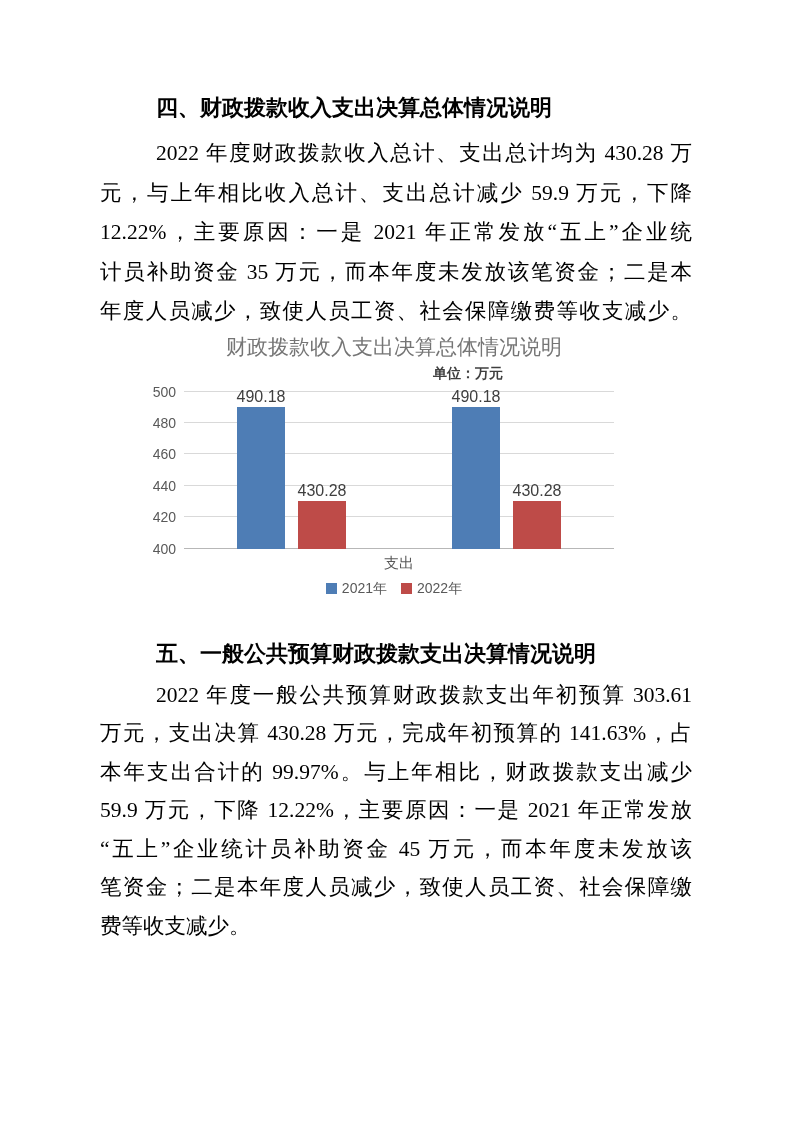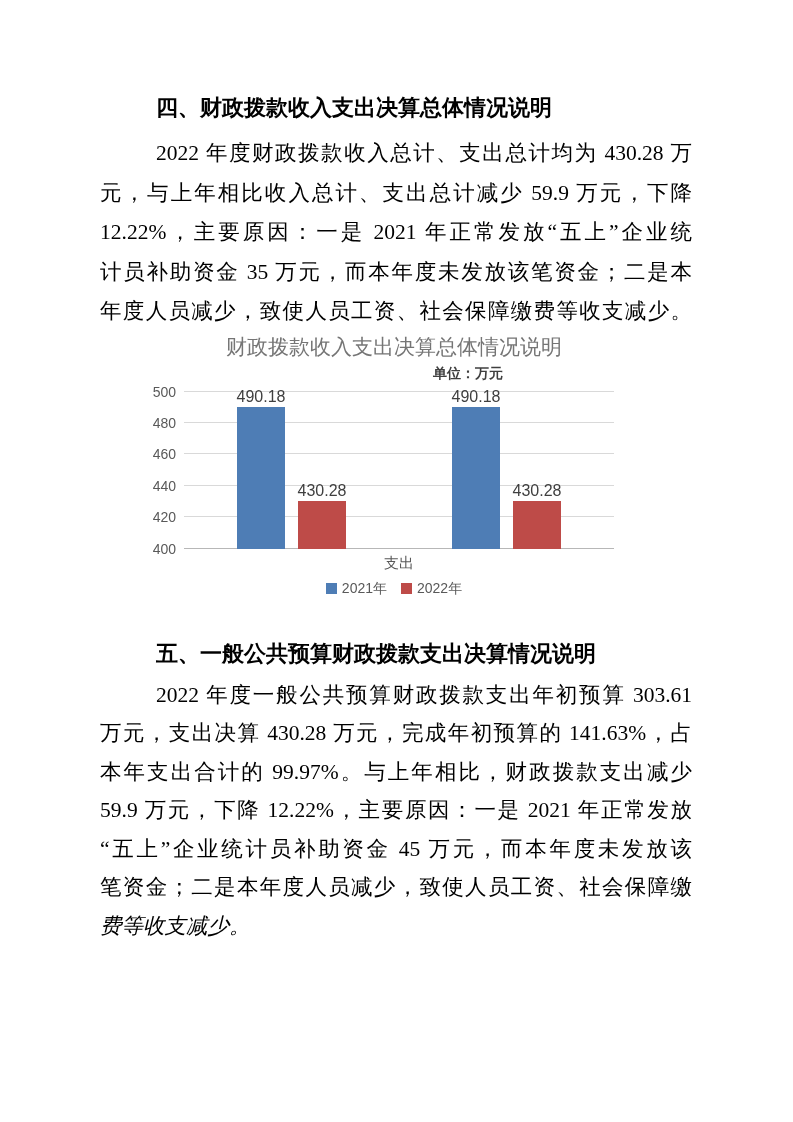--- a/index.html
+++ b/index.html
@@ -32,21 +32,21 @@
   .para.p5 { margin-top: 6px; }
   .line {
     font-size: 21.5px;
     line-height: 39.5px;
     text-align: justify;
     text-align-last: justify;
     white-space: normal;
   }
   .para.p5 .line { line-height: 38.5px; }
   .line.indent { text-indent: 56px; }
-  .line.lastline { text-align-last: left; font-style: italic; }
+  .line.lastline { text-align-last: left; }
 
   
   .chart {
     position: relative;
     width: 500px;
     height: 272px;
     margin: 2px 0 0 44px;
     font-family: "Liberation Sans", sans-serif;
   }
   .chart-title {

